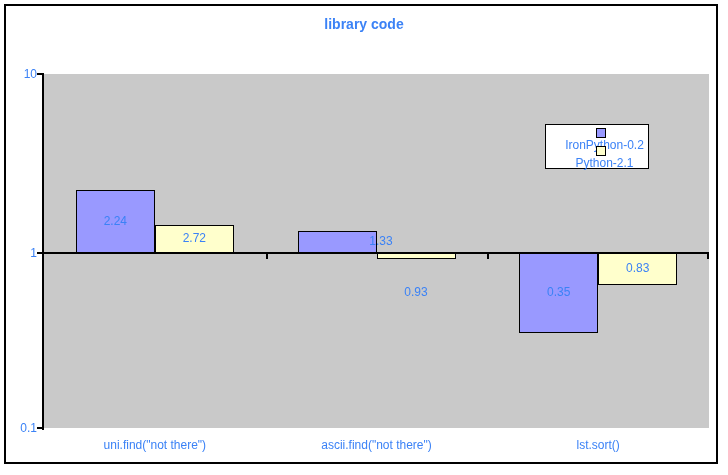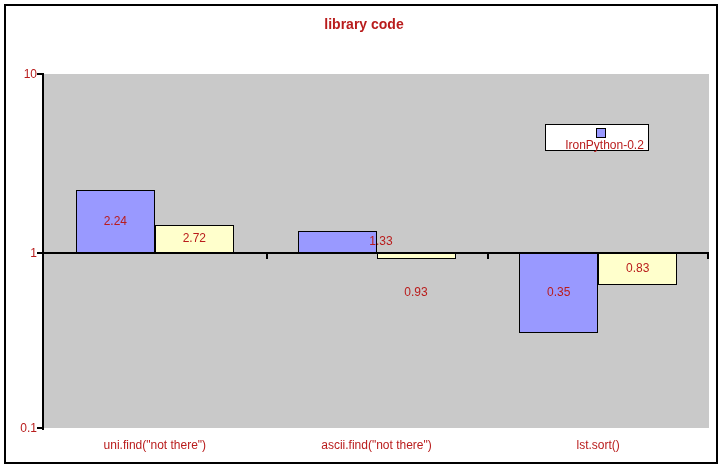--- a/index.html
+++ b/index.html
@@ -2,21 +2,21 @@
 <html><head>
 <meta charset="utf-8">
 <style>
   html, body { margin: 0; padding: 0; background: #fff; }
   #chart {
     position: relative;
     width: 728px;
     height: 475px;
     background: #FFFFFF;
     font-family: "Liberation Sans", sans-serif;
-    color: #b91c1c;
+    color: #3b82f6;
     overflow: hidden;
   }
   .chart-frame {
     position: absolute;
     left: 4px; top: 4px;
     width: 714px; height: 460px;
     border: 2px solid #000;
     box-sizing: border-box;
   }
   .chart-title {
@@ -120,20 +120,24 @@
   <div class="chart-frame"></div>
   <div class="chart-title">library code</div>
   <div class="plot-area" id="plot-area" style="background: rgb(201, 201, 201);"></div>
   <div class="y-axis-line"></div>
   <div class="x-baseline"></div>
   <div class="legend" id="legend">
       <div class="legend-item">
         <span class="legend-swatch" style="background: rgb(153, 153, 255);"></span>
         <span class="legend-label">IronPython-0.2</span>
       </div>
+      <div class="legend-item">
+        <span class="legend-swatch" style="background: rgb(255, 255, 204);"></span>
+        <span class="legend-label">Python-2.1</span>
+      </div>
     </div>
 <div class="y-tick" style="left: 37px; top: 73px;"></div>
     <div class="y-tick-label" style="top: 67px;">10</div>
     <div class="y-tick" style="left: 37px; top: 252px;"></div>
     <div class="y-tick-label" style="top: 246px;">1</div>
     <div class="y-tick" style="left: 37px; top: 427px;"></div>
     <div class="y-tick-label" style="top: 421px;">0.1</div>
     <div class="x-tick" style="left: 265.667px; top: 253px;"></div>
     <div class="x-tick" style="left: 487.333px; top: 253px;"></div>
     <div class="x-tick" style="left: 707px; top: 253px;"></div>

